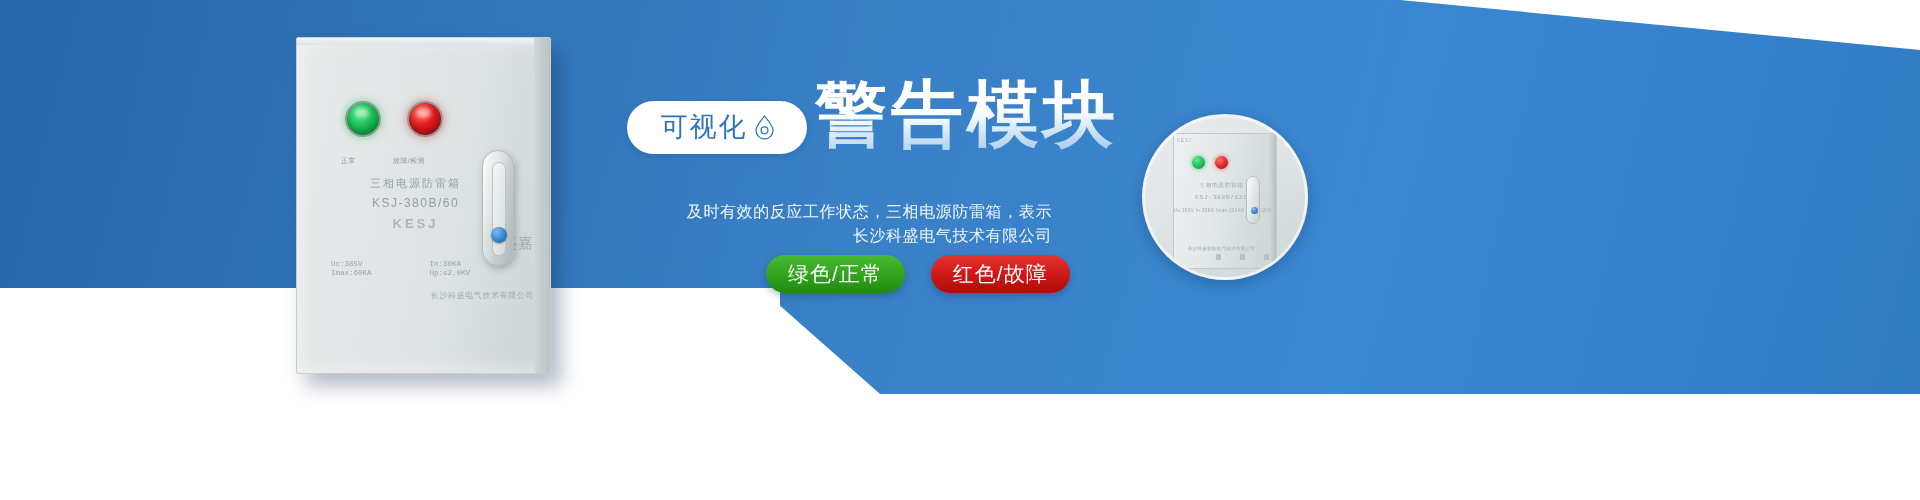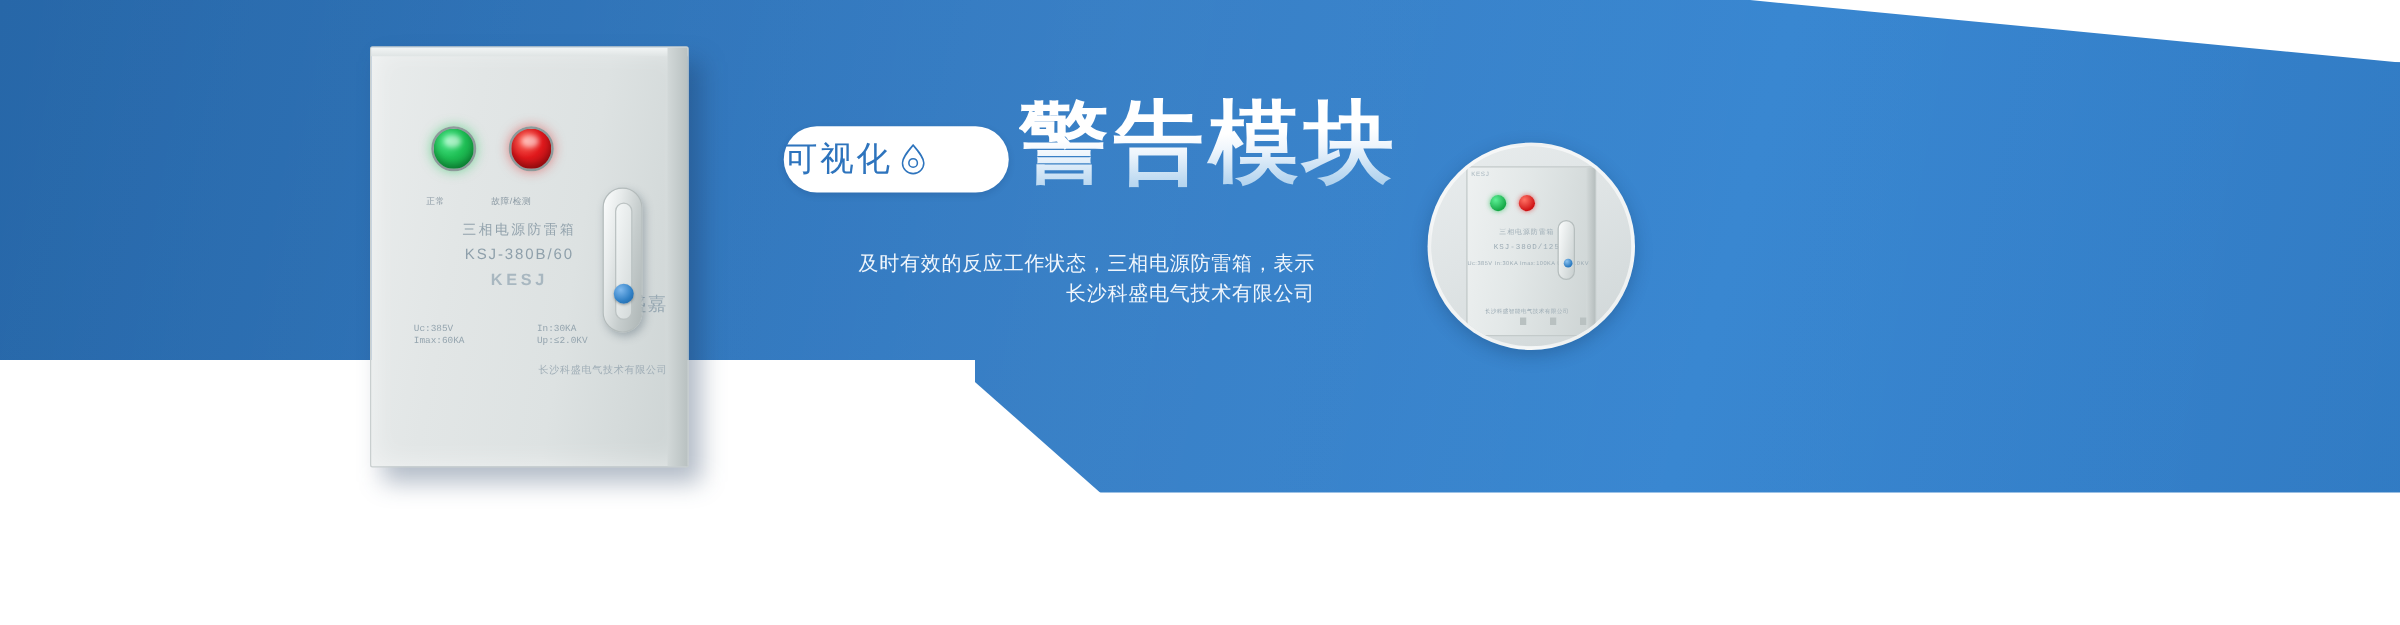--- a/index.html
+++ b/index.html
@@ -198,21 +198,21 @@
     box-shadow:0 1px 2px rgba(0,0,0,0.3);
   }
 
   
   .pill-visual {
     position:absolute;
     left:627px; top:101px;
     width:180px; height:53px;
     background:#ffffff;
     border-radius:27px;
-    display:flex; align-items:center; 
+    display:flex; align-items:center; justify-content:center;
     gap:7px;
     box-shadow:0 2px 6px rgba(10,40,80,0.16);
     z-index:6;
   }
   .pill-visual-text {
     font-size:27px;
     color:#2e74bd;
     letter-spacing:2px;
     line-height:1;
   }
@@ -399,20 +399,24 @@
     </span>
   </div>
 
   <div class="headline">警告模块</div>
 
   <div class="subtitle">
     <div>及时有效的反应工作状态，三相电源防雷箱，表示</div>
     <div>长沙科盛电气技术有限公司</div>
   </div>
 
+  <div class="status-row">
+    <div class="status-pill pill-green">绿色/正常</div>
+    <div class="status-pill pill-red">红色/故障</div>
+  </div>
 
   <div class="inset">
     <div class="inset-box">
       <div class="inset-box-edge"></div>
       <div class="inset-brand">KESJ</div>
       <div class="inset-lamp inset-lamp-g"></div>
       <div class="inset-lamp inset-lamp-r"></div>
       <div class="inset-txt inset-t1">三相电源防雷箱</div>
       <div class="inset-txt inset-t2">KSJ-380D/125</div>
       <div class="inset-txt inset-t3">Uc:385V  In:30KA

